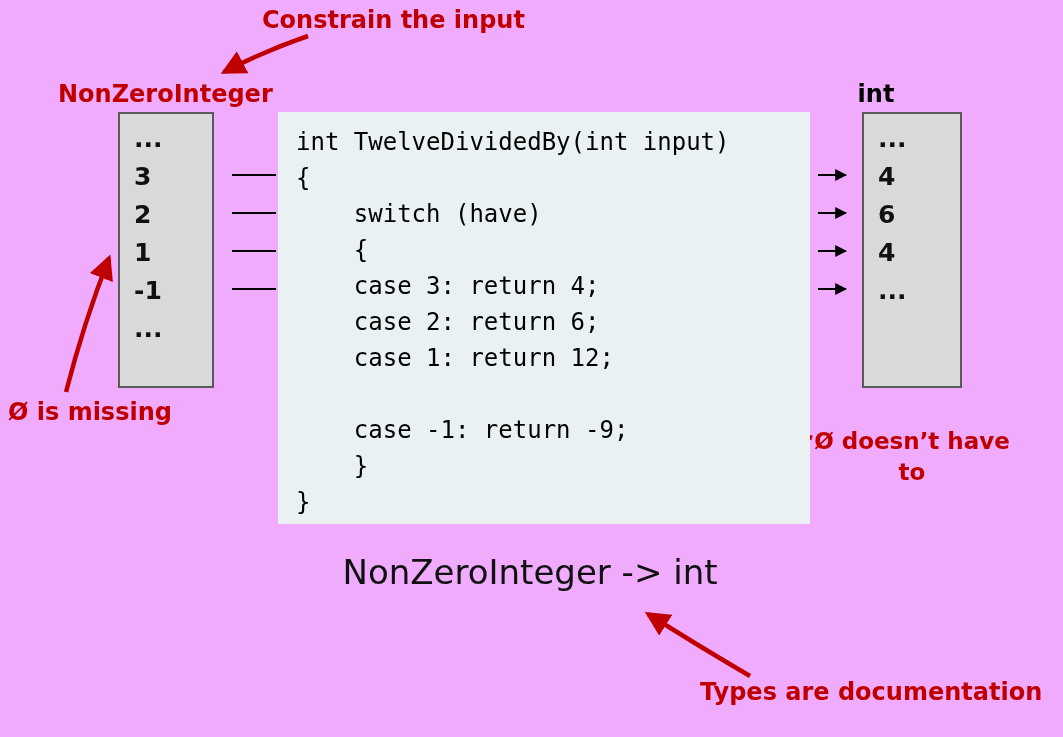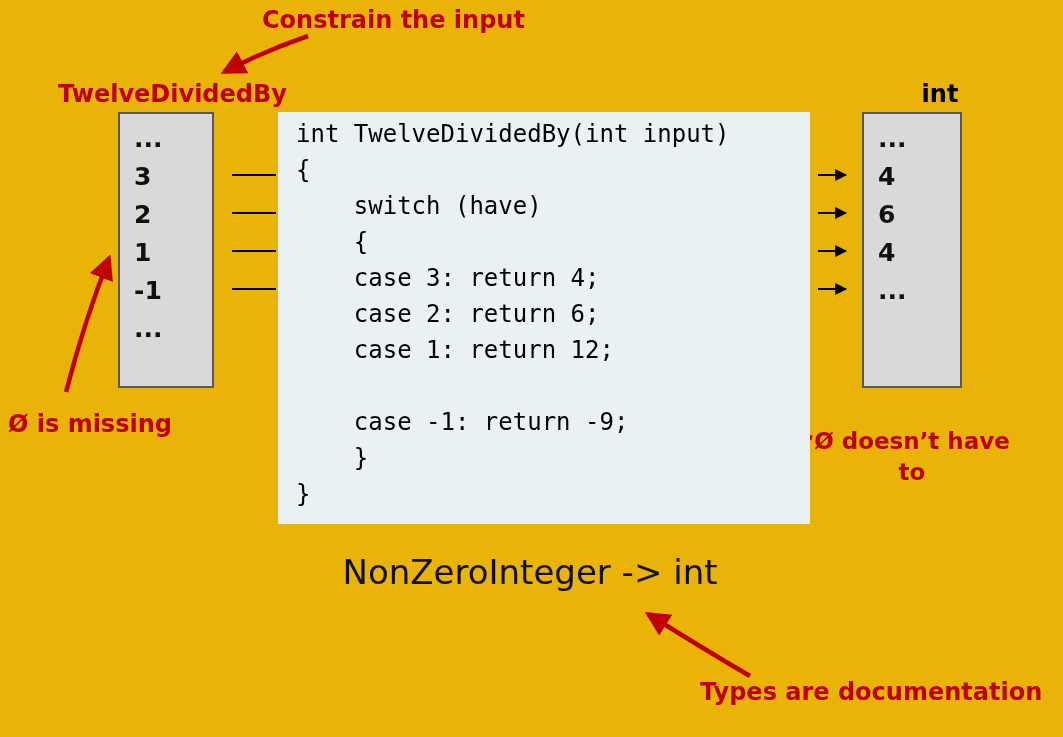--- a/index.html
+++ b/index.html
@@ -3,68 +3,68 @@
 <meta charset="utf-8">
 <style>
   * { box-sizing: border-box; }
   html, body { margin: 0; padding: 0; background: #ffffff; }
   body { font-family: "DejaVu Sans", sans-serif; }
 
   .canvas {
     position: relative;
     width: 1063px;
     height: 737px;
-    background: #eab308;
+    background: #f0abfc;
     overflow: hidden;
   }
 
   .overlay {
     position: absolute;
     left: 0; top: 0;
     width: 1063px; height: 737px;
     pointer-events: none;
   }
 
   .red-note {
     position: absolute;
     color: #c00000;
     font-weight: bold;
     font-size: 24px;
     font-family: "DejaVu Sans", sans-serif;
     white-space: nowrap;
   }
   .constrain    { left: 262px; top: 6px; }
-  .zero-missing { left: 8px;   top: 398px; margin-top: 12px; }
+  .zero-missing { left: 8px;   top: 398px; }
   .not-handled  { left: 800px; top: 426px; width: 224px; white-space: normal; text-align: center; line-height: 31px; font-size: 23px; }
   .types-doc    { left: 700px; top: 678px; }
 
   .box-label-left {
     position: absolute; left: 58px; top: 80px;
     color: #c00000; font-weight: bold; font-size: 24px;
   }
   .box-label-right {
-    position: absolute; left: 890px; top: 80px; width: 100px;
+    position: absolute; left: 826px; top: 80px; width: 100px;
     text-align: center; color: #000; font-weight: bold; font-size: 24px;
   }
 
   .value-box {
     position: absolute; top: 112px; height: 276px;
     background: #d9d9d9; border: 2px solid #595959;
     padding: 6px 0 0 14px;
     font-size: 25px; font-weight: bold; color: #111;
   }
   .left-box  { left: 118px; width: 96px; }
   .right-box { left: 862px; width: 100px; }
   .box-value { height: 38px; line-height: 38px; white-space: pre; }
 
   .code-box {
     position: absolute; left: 278px; top: 112px;
     width: 532px; height: 412px;
     background: #e9f1f2;
-    padding: 4px 0 0 18px;
+    padding: 12px 0 0 18px;
     font-family: "DejaVu Sans Mono", monospace;
     font-size: 24px; color: #000;
   }
   .code-line { white-space: pre; height: 36px; line-height: 36px; }
 
   .signature {
     position: absolute; left: 230px; top: 552px; width: 600px;
     text-align: center; font-size: 34px; color: #111;
     font-family: "DejaVu Sans", sans-serif;
   }
@@ -106,21 +106,21 @@
     </g>
   </svg>
 
   <div class="red-note constrain">Constrain the input</div>
   <div class="red-note zero-missing">Ø is missing</div>
   <div class="red-note not-handled">
     <div>Ø doesn’t have to</div>
   </div>
   <div class="red-note types-doc">Types are documentation</div>
 
-  <div class="box-label-left">TwelveDividedBy</div>
+  <div class="box-label-left">NonZeroInteger</div>
   <div class="value-box left-box">
     <div class="box-value">...</div>
     <div class="box-value">3</div>
     <div class="box-value">2</div>
     <div class="box-value">1</div>
     <div class="box-value">-1</div>
     <div class="box-value">...</div>
   </div>
 
   <div class="code-box">

